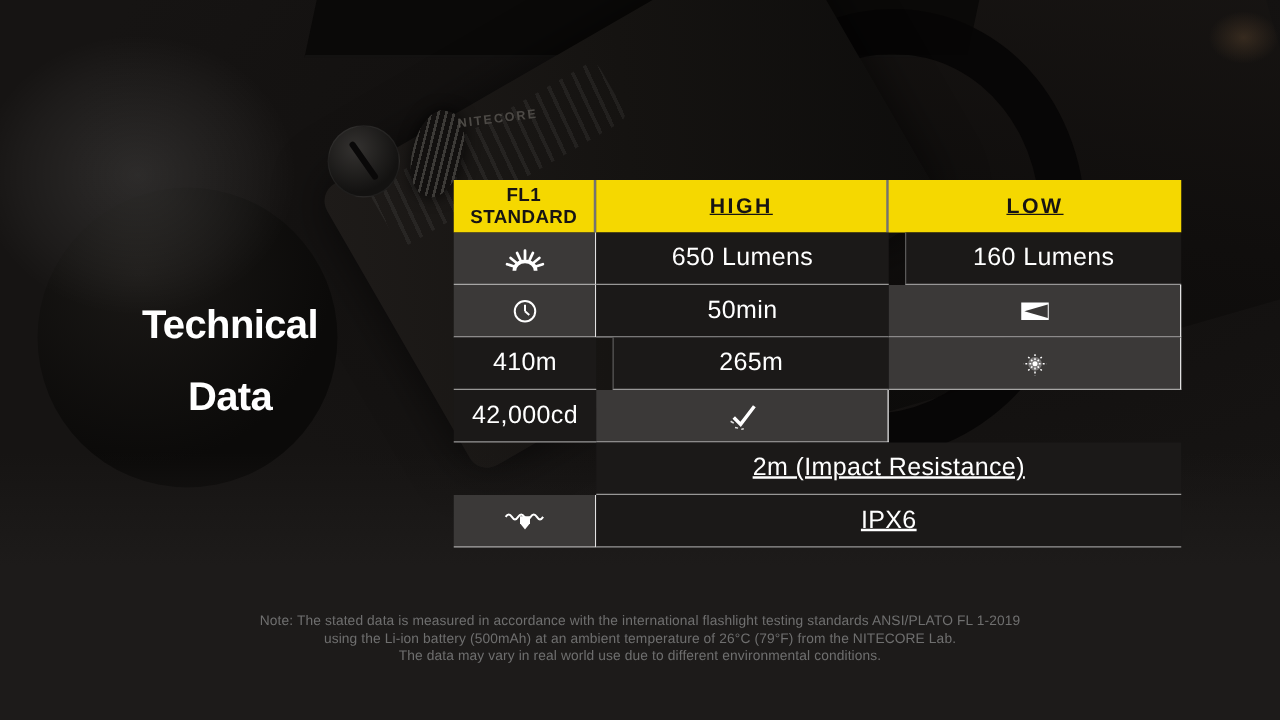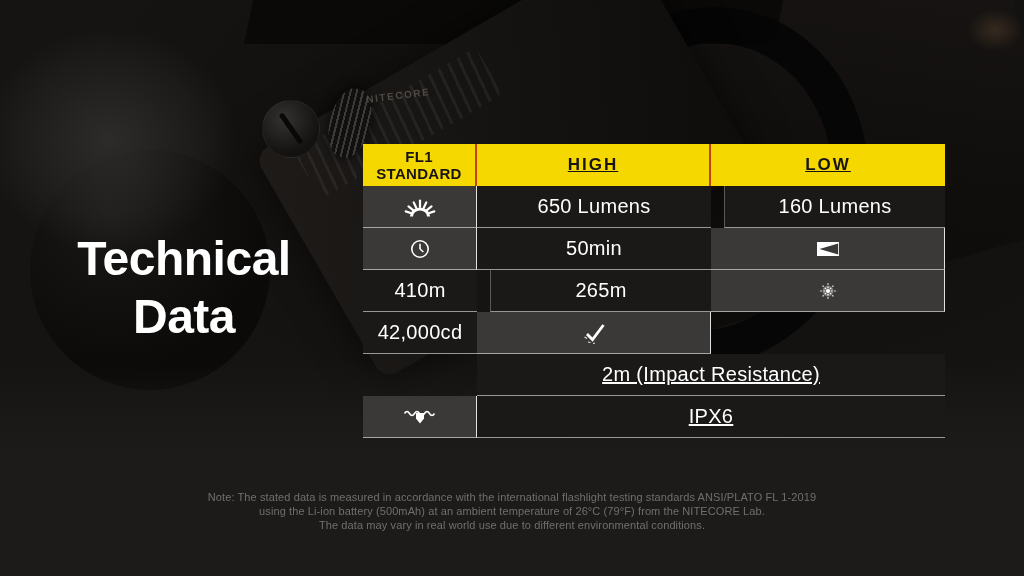--- a/index.html
+++ b/index.html
@@ -39,27 +39,27 @@
   .photo .screw::after{content:"";position:absolute;left:10px;top:25px;width:36px;height:5px;background:#090808;
     transform:rotate(55deg);border-radius:3px;}
   .photo .bezel{position:absolute;left:30px;top:150px;width:240px;height:240px;border-radius:50%;
     background:radial-gradient(circle at 34% 28%, #1a1816, #0b0a09 66%);}
   .photo .brand{position:absolute;left:366px;top:90px;font-size:10px;font-weight:bold;color:#4d4a46;
     letter-spacing:1.6px;transform:rotate(-7deg);}
   .photo .fade{position:absolute;left:0;bottom:0;width:100%;height:90px;
     background:linear-gradient(transparent,#1d1b1a);}
   
   .title{position:absolute;left:34px;top:230px;width:300px;text-align:center;color:#ffffff;
-    font-size:48px;font-weight:bold;line-height:58px;letter-spacing:-0.5px;z-index:3;}
+    font-size:32px;font-weight:bold;line-height:58px;letter-spacing:-0.5px;z-index:3;}
   
   .spec-table{position:absolute;left:363px;top:144px;width:582px;z-index:4;
     display:grid;grid-template-columns:114px 234px 234px;grid-auto-rows:42px;}
   .cell{display:flex;align-items:center;justify-content:center;box-sizing:border-box;}
   .hc{background:#F5D800;color:#171413;font-weight:bold;}
-  .hc.gap{border-right:2px solid #c2410c;}
+  .hc.gap{border-right:2px solid #737373;}
   .hc .two-line{text-align:center;font-size:15px;line-height:17px;letter-spacing:0.3px;}
   .hc .col-label{font-size:17px;letter-spacing:2px;text-decoration:underline;}
   .rc{border-bottom:1px solid rgba(255,255,255,0.55);}
   .ic{background:#3B3938;border-right:1.5px solid rgba(255,255,255,0.85);}
   .val{background:#1B1918;color:#ffffff;font-size:20px;letter-spacing:0.3px;}
   .vdiv{border-left:1px solid rgba(255,255,255,0.28);margin-left:13px;}
   .merge{grid-column:2/4;text-decoration:underline;}
   .icon-svg{display:block;}
   
   .note{position:absolute;left:0;top:491px;width:1024px;text-align:center;color:#6f6f6f;

